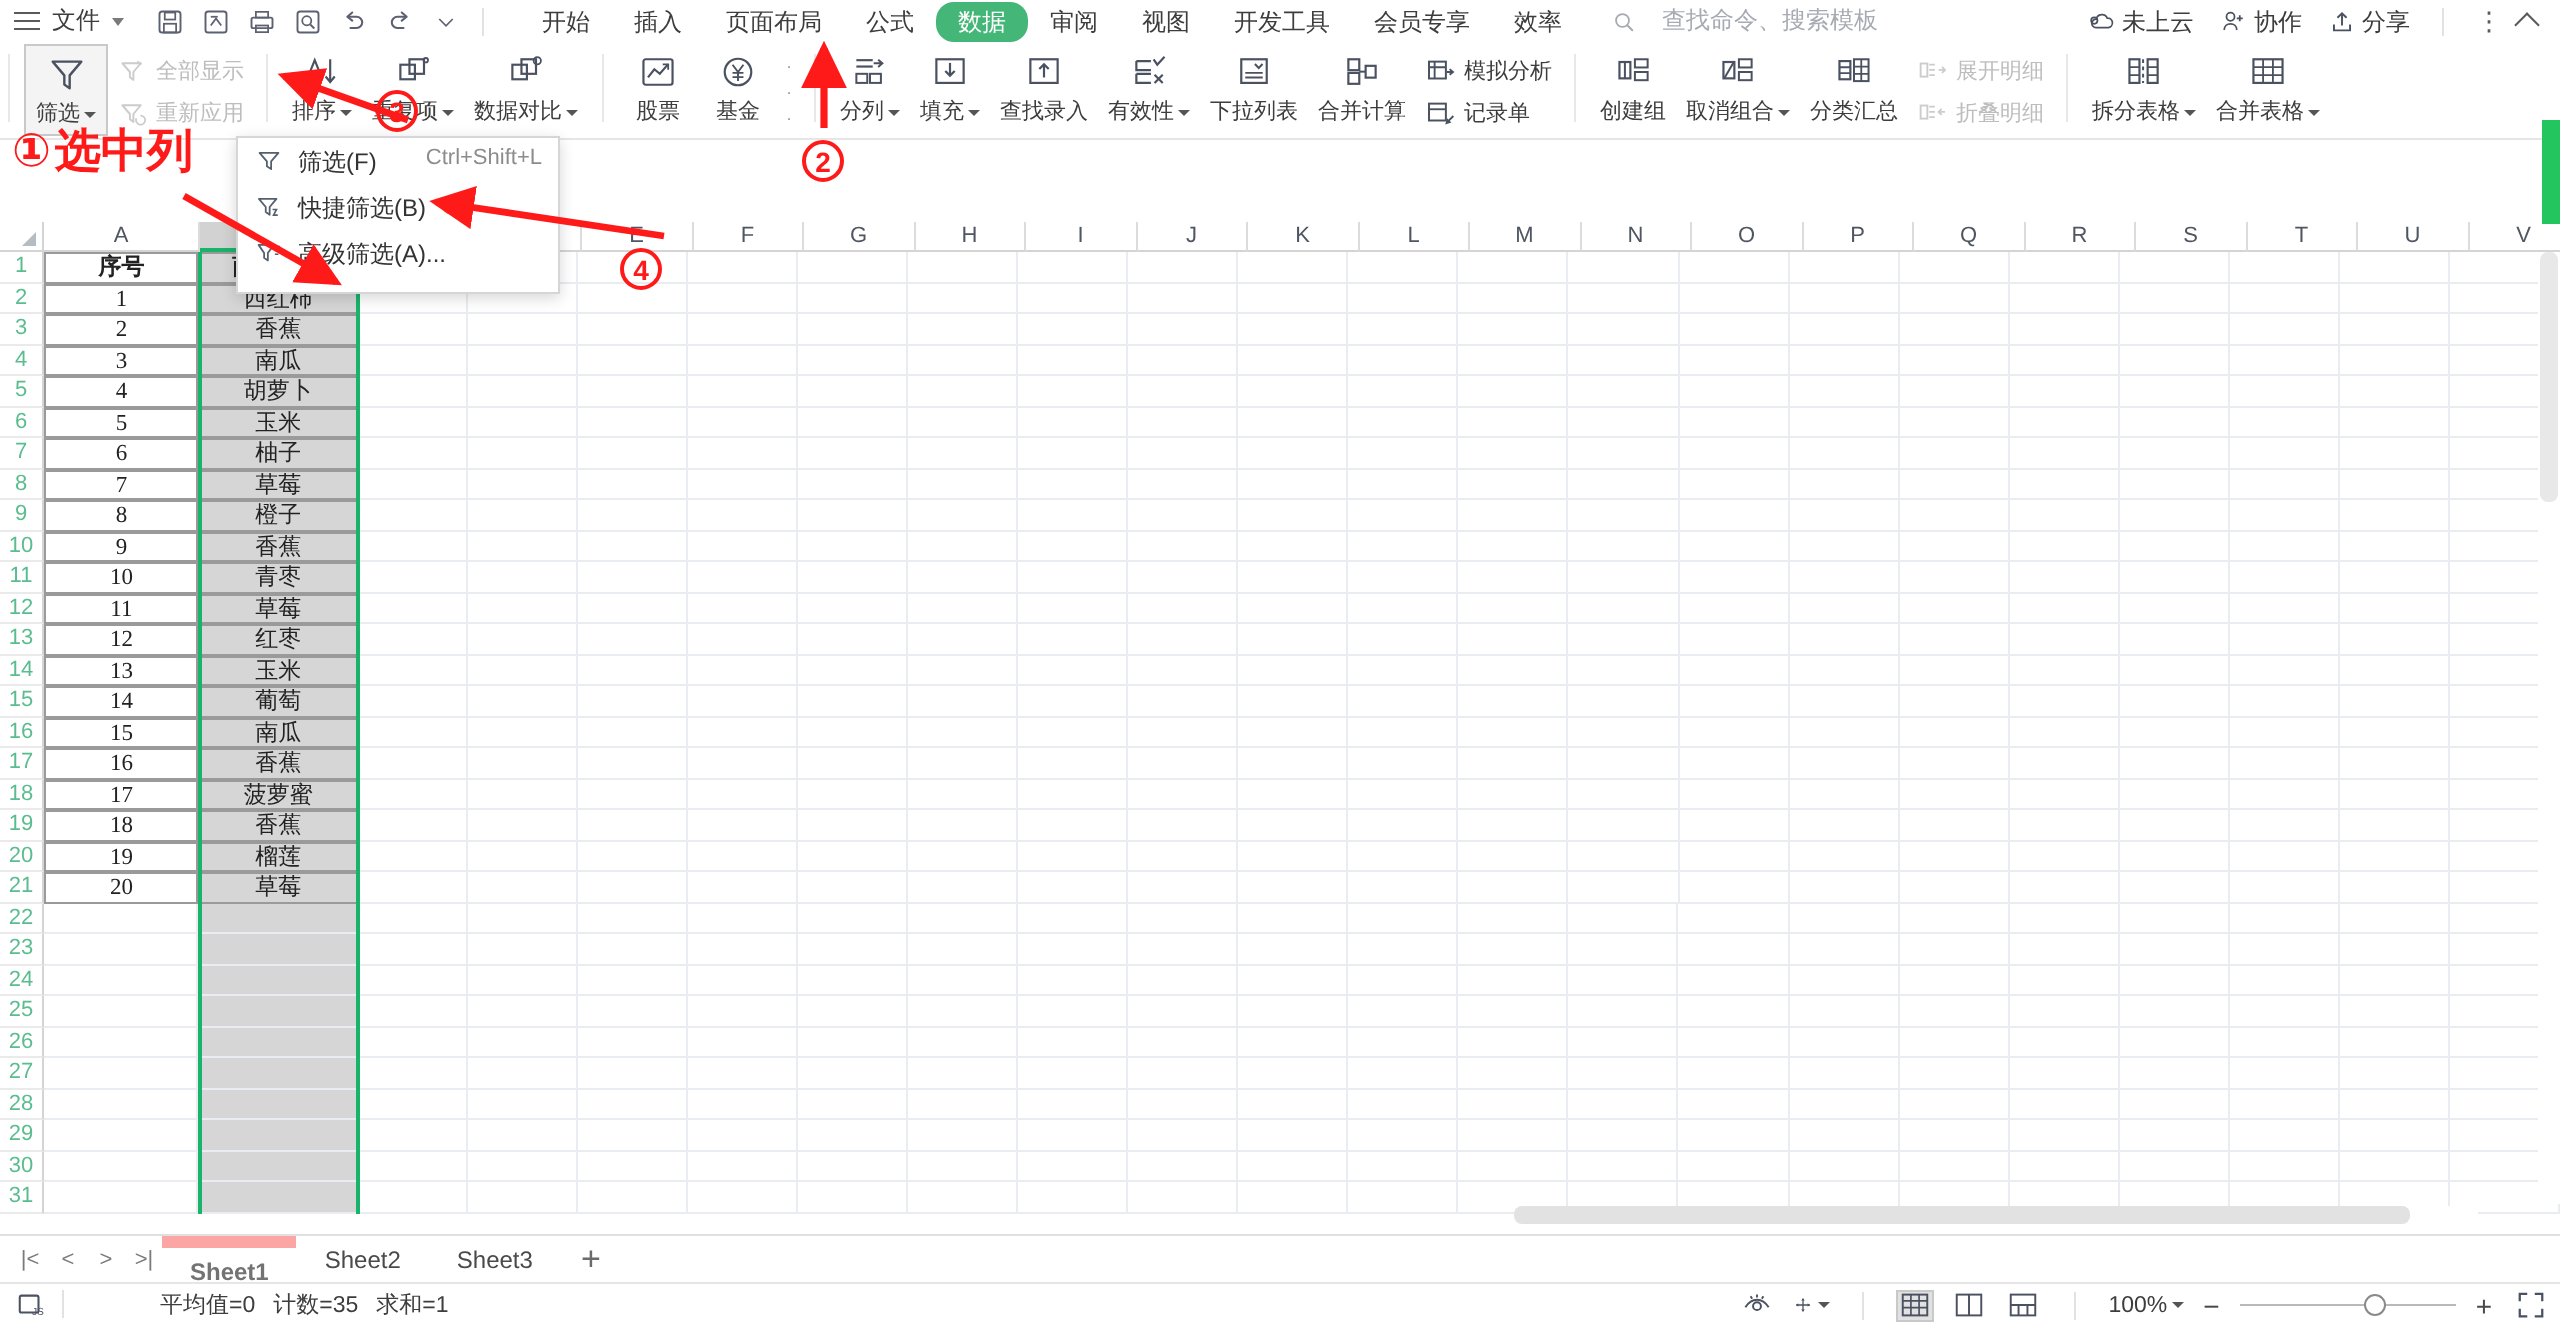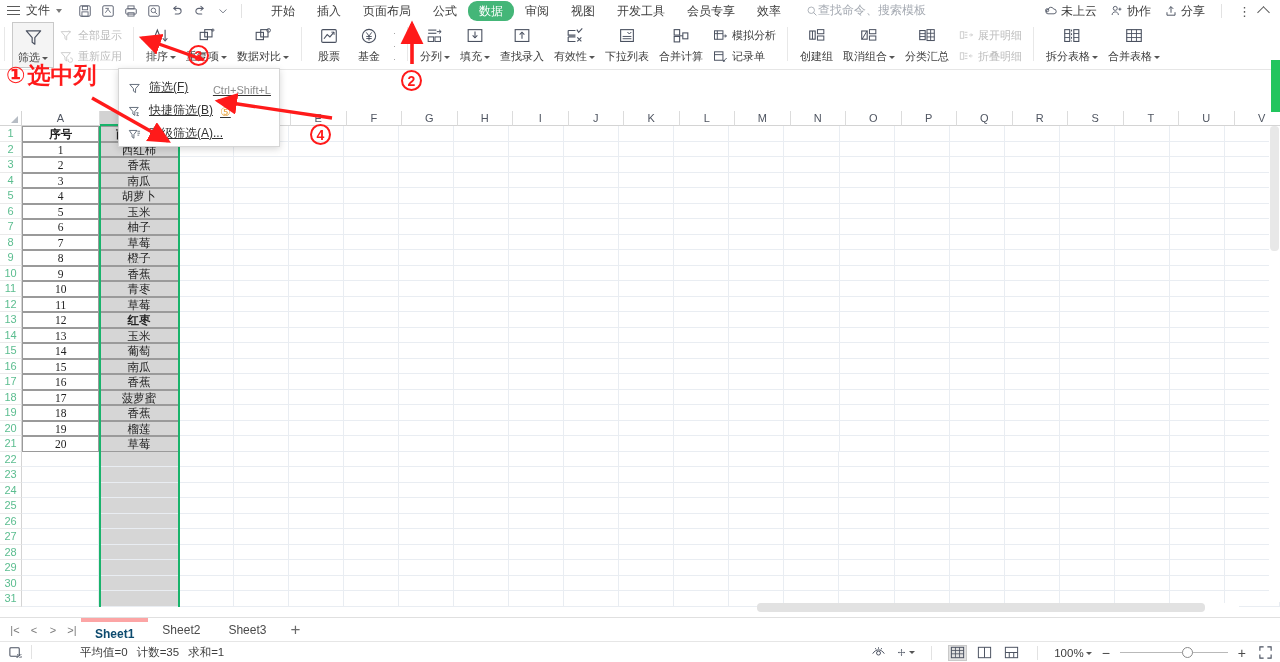--- a/index.html
+++ b/index.html
@@ -38,21 +38,21 @@
     color: #5b6170;
   }
   .qicon svg { display: block; }
   .vdiv { width: 1px; height: 14px; background: #e2e2e2; margin: 0 8px; }
   .menu-tabs { display: flex; align-items: center; margin-left: 10px; gap: 0; }
   .mtab {
     font-size: 12px; color: #3d3d3d; padding: 2px 11px; line-height: 16px;
     border-radius: 9px; white-space: nowrap;
   }
   .mtab.active { background: #44b678; color: #fff; }
-  .searchbox { display: flex; align-items: center; margin-left: 14px; color: #9aa0a8; gap: 0; }
+  .searchbox { display: flex; align-items: center; margin-left: 14px; color: #9aa0a8; gap: 13px; }
   .searchbox .stext { font-size: 12px; color: #a6abb3; }
   .topright { position: absolute; right: 6px; top: 0; height: 22px; display: flex; align-items: center; gap: 3px; }
   .tr-item { display: flex; align-items: center; gap: 3px; font-size: 12px; color: #3d3d3d; padding: 0 5px; }
   .dots { letter-spacing: 0; font-size: 13px; color: #5a5a5a; padding: 0 5px; }
   .chev-up { display: inline-block; width: 9px; height: 9px; border-left: 1.4px solid #5a5a5a; border-top: 1.4px solid #5a5a5a; transform: rotate(45deg); margin-right: 6px; margin-top: 3px; }
 
   
   .ribbon {
     position: absolute; top: 22px; left: 0; width: 1280px; height: 48px;
     background: #fff; border-bottom: 1px solid #e6e6e6;
@@ -76,21 +76,21 @@
 
   
 
   
   .dropdown {
     position: absolute; left: 118px; top: 68px; width: 162px;
     background: #fff; border: 1px solid #d6d6d6;
     box-shadow: 0 2px 7px rgba(0,0,0,.16);
     padding: 4px 0; z-index: 60;
   }
-  .dd-item { display: flex; align-items: flex-end; height: 23px; padding: 0 8px; gap: 7px; font-size: 12px; color: #333; text-decoration: underline; }
+  .dd-item { display: flex; align-items: flex-start; height: 23px; padding: 0 8px; gap: 7px; font-size: 12px; color: #333; }
   .dd-item .ddicon { width: 15px; height: 15px; display: flex; align-items: center; justify-content: center; color: #55606e; }
   .dd-item .ddshort { margin-left: auto; color: #8c8c8c; font-size: 11px; }
   .dd-item .coin { color: #e8a33d; font-size: 12px; }
 
   
   .sheet { position: absolute; top: 111px; left: 0; width: 1280px; height: 504px; background: #fff; }
   .corner {
     position: absolute; left: 0; top: 0; width: 22px; height: 15px;
     background: #fff; border-right: 1px solid #d4d4d4; border-bottom: 1px solid #d4d4d4;
   }
@@ -127,21 +127,21 @@
   }
 
   
   .sheetbar {
     position: absolute; left: 0; top: 617px; width: 1280px; height: 24px;
     background: #fff; border-top: 1px solid #e0e0e0; display: flex; align-items: center;
   }
   .navbtns { display: flex; align-items: center; gap: 1px; padding-left: 6px; color: #7a7a7a; }
   .navbtn { width: 18px; height: 18px; display: flex; align-items: center; justify-content: center; font-size: 11px; }
   .stab { font-size: 12px; padding: 0 14px; height: 24px; line-height: 24px; color: #4a4a4a; }
-  .stab.active { color: #0c4a6e; font-weight: bold; border-top: 4px solid #fca5a5; background: #fff; }
+  .stab.active { color: #737373; font-weight: bold; border-top: 6px solid #fca5a5; background: #fff; }
   .addsheet { font-size: 17px; color: #6b6b6b; padding: 0 10px; line-height: 20px; }
 
   
   .statusbar {
     position: absolute; left: 0; top: 641px; width: 1280px; height: 21px;
     background: #fff; border-top: 1px solid #e6e6e6; display: flex; align-items: center;
     font-size: 11.5px; color: #3d3d3d;
   }
   .stats { margin-left: 40px; display: flex; gap: 9px; }
   .sb-right { position: absolute; right: 5px; top: 0; height: 21px; display: flex; align-items: center; gap: 8px; }
@@ -941,21 +941,21 @@
           <div class="gcell" style="width: 55.5px;"></div>
           <div class="gcell" style="width: 55.5px;"></div>
           <div class="gcell" style="width: 55.5px;"></div>
           <div class="gcell" style="width: 55.5px;"></div>
           <div class="gcell" style="width: 55.5px;"></div>
           <div class="gcell" style="width: 55.5px;"></div>
           <div class="gcell" style="width: 55.5px;"></div>
         </div>
         <div class="grow">
           <div class="gcell hasdata" style="width: 78px;">12</div>
-          <div class="gcell bcol hasdata" style="width: 80px; font-weight: bold;">红枣</div>
+          <div class="gcell bcol hasdata" style="width: 80px;">红枣</div>
           <div class="gcell" style="width: 55.5px;"></div>
           <div class="gcell" style="width: 55.5px;"></div>
           <div class="gcell" style="width: 55.5px;"></div>
           <div class="gcell" style="width: 55.5px;"></div>
           <div class="gcell" style="width: 55.5px;"></div>
           <div class="gcell" style="width: 55.5px;"></div>
           <div class="gcell" style="width: 55.5px;"></div>
           <div class="gcell" style="width: 55.5px;"></div>
           <div class="gcell" style="width: 55.5px;"></div>
           <div class="gcell" style="width: 55.5px;"></div>

